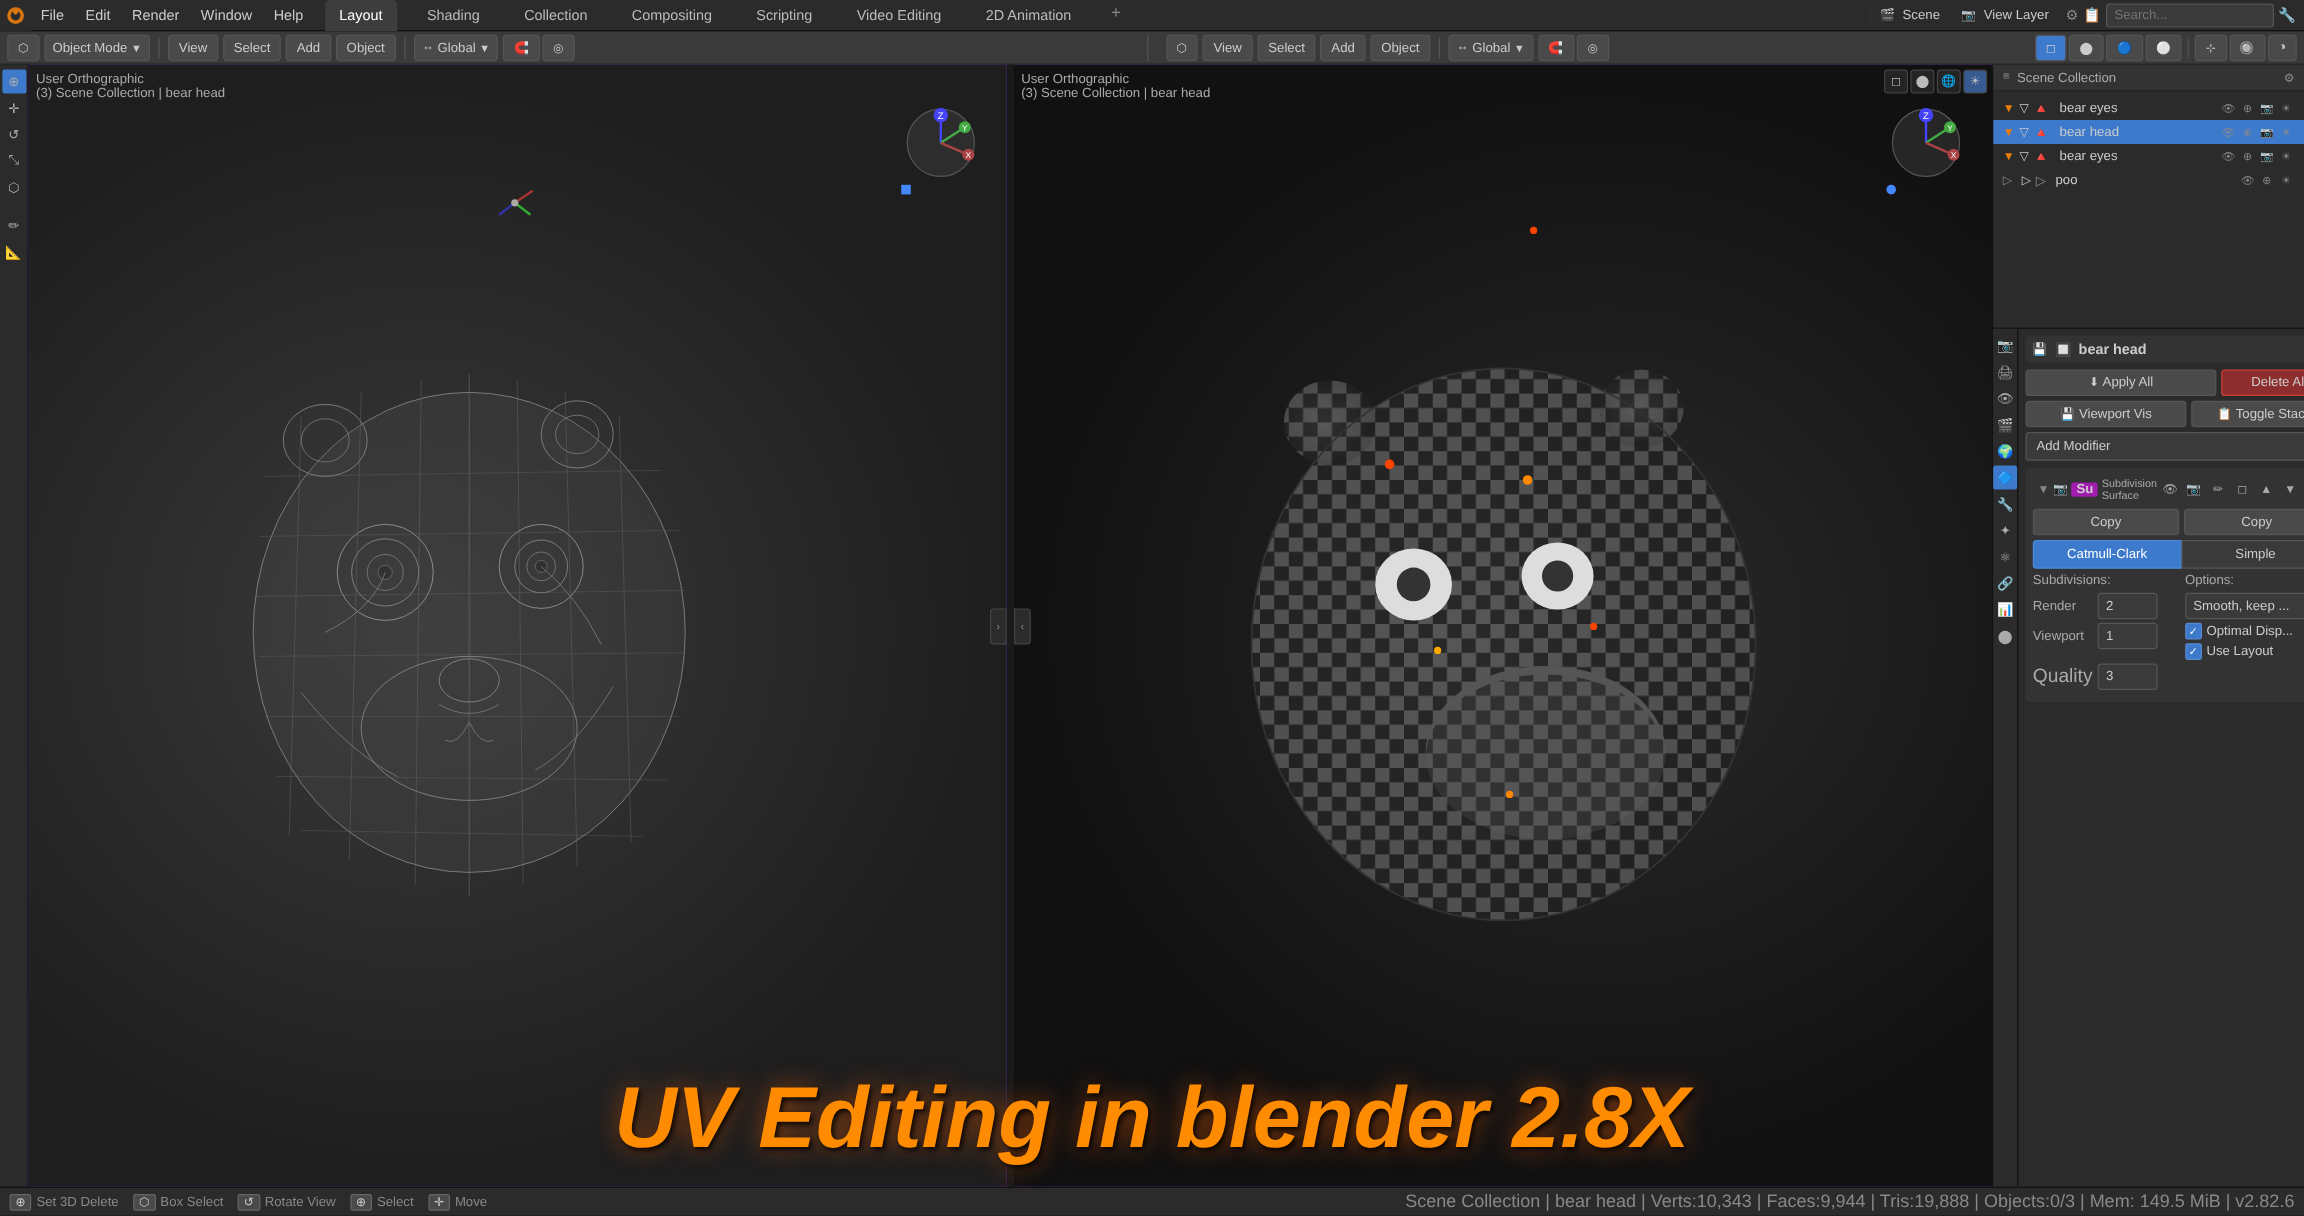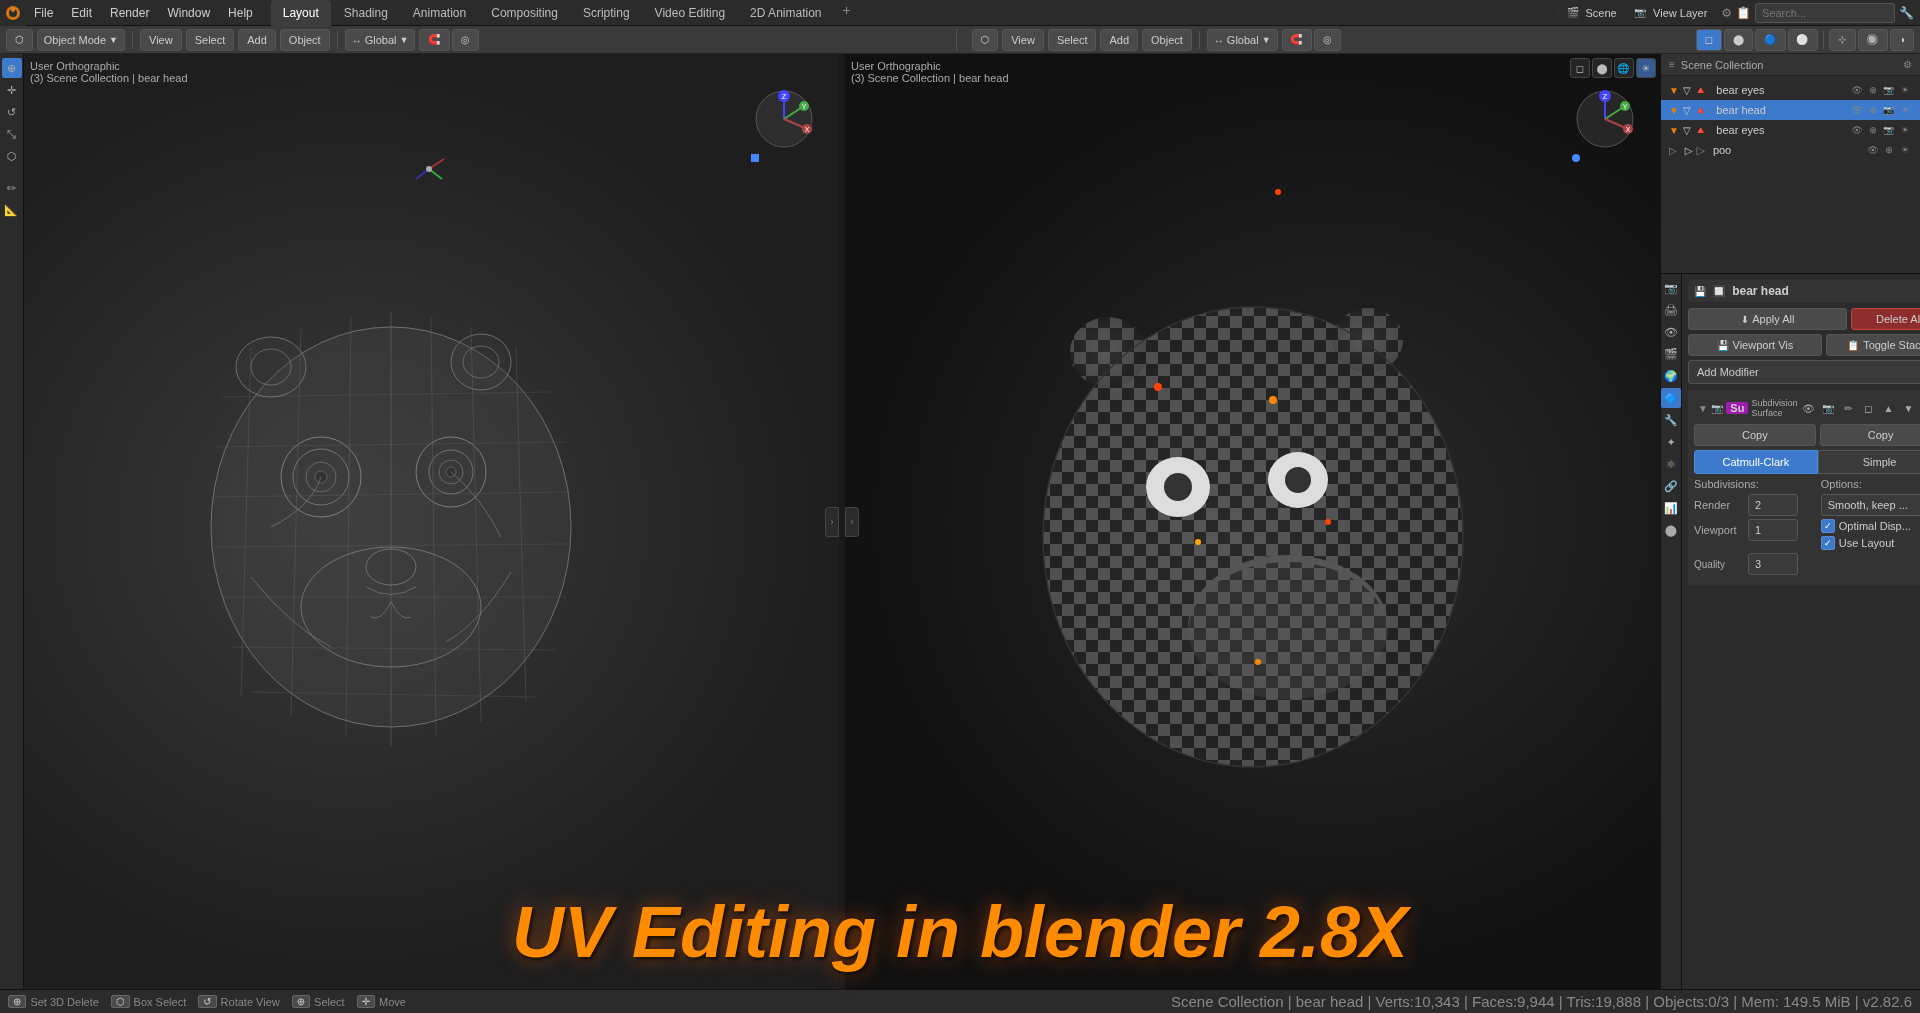--- a/index.html
+++ b/index.html
@@ -44,21 +44,21 @@
       padding: 2px 8px;
       color: #ccc;
       font-size: 12px;
       cursor: pointer;
       border-radius: 3px;
     }
     .workspace-tabs {
       display: flex;
       align-items: flex-start;
       margin-left: 10px;
-      gap: 1px;
+      gap: 13px;
     }
     .workspace-tab {
       padding: 2px 12px;
       color: #bbb;
       font-size: 12px;
       cursor: pointer;
       border-radius: 4px 4px 0 0;
       height: 26px;
       display: flex;
       align-items: center;
@@ -553,21 +553,21 @@
   <div class="menu-items">
     <span class="menu-item">File</span>
     <span class="menu-item">Edit</span>
     <span class="menu-item">Render</span>
     <span class="menu-item">Window</span>
     <span class="menu-item">Help</span>
   </div>
   <div class="workspace-tabs">
     <div class="workspace-tab active">Layout</div>
     <div class="workspace-tab">Shading</div>
-    <div class="workspace-tab">Animation</div>
+    <div class="workspace-tab">Collection</div>
     <div class="workspace-tab">Compositing</div>
     <div class="workspace-tab">Scripting</div>
     <div class="workspace-tab">Video Editing</div>
     <div class="workspace-tab">2D Animation</div>
     <div class="workspace-tab-plus">+</div>
   </div>
   <div class="top-right-controls">
     <div class="top-right-scene">
       <span style="font-size:10px;color:#888;">🎬</span>
       <span style="font-size:11px;color:#ccc;">Scene</span>
@@ -1014,21 +1014,21 @@
                   <span style="font-size:11px;color:#aaa;width:50px;">Render</span>
                   <div class="subdiv-value" style="cursor:pointer;width:50px;">2</div>
                 </div>
 
                 <div style="display:flex;align-items:center;gap:4px;margin-bottom:12px;">
                   <span style="font-size:11px;color:#aaa;width:50px;">Viewport</span>
                   <div class="subdiv-value" style="cursor:pointer;width:50px;">1</div>
                 </div>
 
                 <div style="display:flex;align-items:center;gap:4px;">
-                  <span style="font-size:10px;color:#aaa;width:50px;">Quality</span>
+                  <span style="font-size:16px;color:#aaa;width:50px;">Quality</span>
                   <div class="subdiv-value" style="cursor:pointer;width:50px;">3</div>
                 </div>
               </div>
               <div style="flex:1;">
                 <div style="font-size:11px;color:#aaa;margin-bottom:4px;">Options:</div>
 
                 <div style="display:flex;align-items:center;gap:4px;margin-bottom:3px;">
                   <div style="background:#3a3a3a;border:1px solid #555;border-radius:3px;height:22px;flex:1;display:flex;align-items:center;justify-content:space-between;padding:0 6px;font-size:11px;color:#ccc;cursor:pointer;">
                     <span>Smooth, keep ...</span>
 

